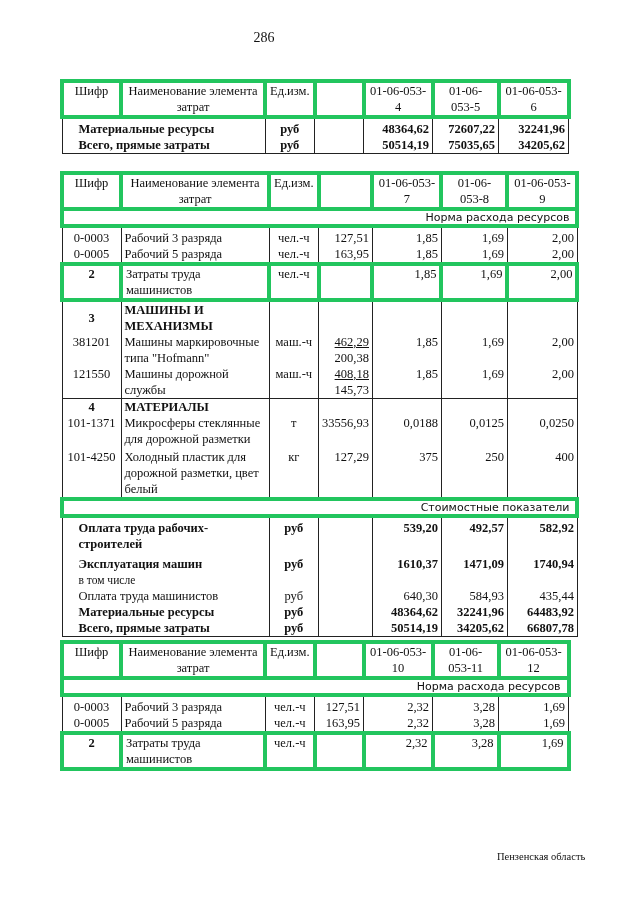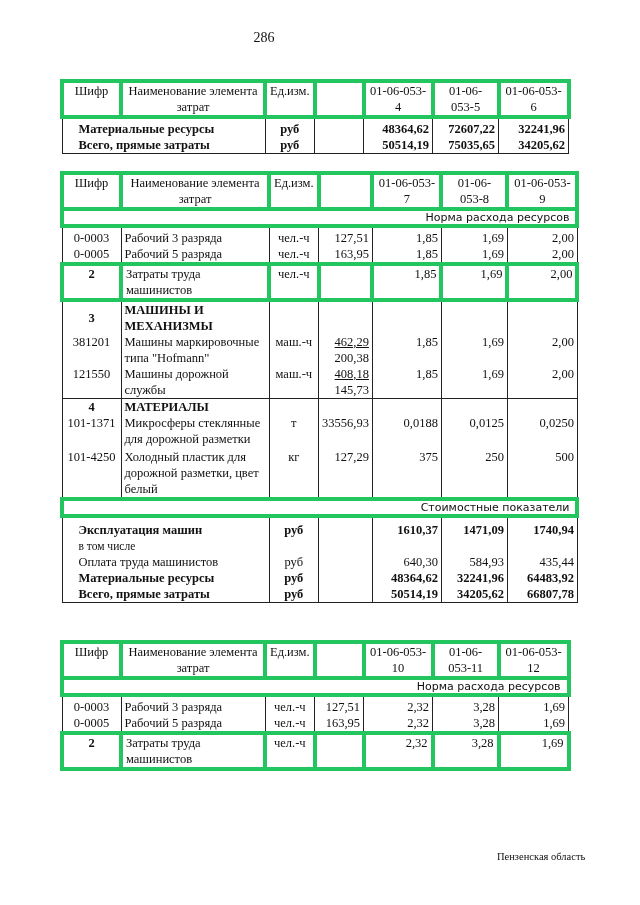--- a/index.html
+++ b/index.html
@@ -163,24 +163,32 @@
     <td class="bl right">0,0125</td>
     <td class="bl br right">0,0250</td>
   </tr>
   <tr>
     <td class="bl bb center" style="padding-top:2px;">101-4250</td>
     <td class="bl bb" style="padding-top:2px;">Холодный пластик для дорожной разметки, цвет белый</td>
     <td class="bl bb center" style="padding-top:2px;">кг</td>
     <td class="bl bb right" style="padding-top:2px;">127,29</td>
     <td class="bl bb right" style="padding-top:2px;margin-top:12px;">375</td>
     <td class="bl bb right" style="padding-top:2px;">250</td>
-    <td class="bl bb br right" style="padding-top:2px;">500</td>
+    <td class="bl bb br right" style="padding-top:2px;">400</td>
   </tr>
   <tr>
     <td colspan="7" class="b note">Стоимостные показатели</td>
+  </tr>
+  <tr>
+    <td colspan="2" class="bl bold" style="padding-left:16px;padding-top:2px;">Оплата труда рабочих-строителей</td>
+    <td class="bl center bold" style="padding-top:2px;">руб</td>
+    <td class="bl"></td>
+    <td class="bl right bold" style="padding-top:2px;">539,20</td>
+    <td class="bl right bold" style="padding-top:2px;">492,57</td>
+    <td class="bl br right bold" style="padding-top:2px;">582,92</td>
   </tr>
   <tr>
     <td colspan="2" class="bl bold" style="padding-left:16px;padding-top:4px;">Эксплуатация машин</td>
     <td class="bl center bold" style="padding-top:4px;">руб</td>
     <td class="bl"></td>
     <td class="bl right bold" style="padding-top:4px;">1610,37</td>
     <td class="bl right bold" style="padding-top:4px;">1471,09</td>
     <td class="bl br right bold" style="padding-top:4px;">1740,94</td>
   </tr>
   <tr>

